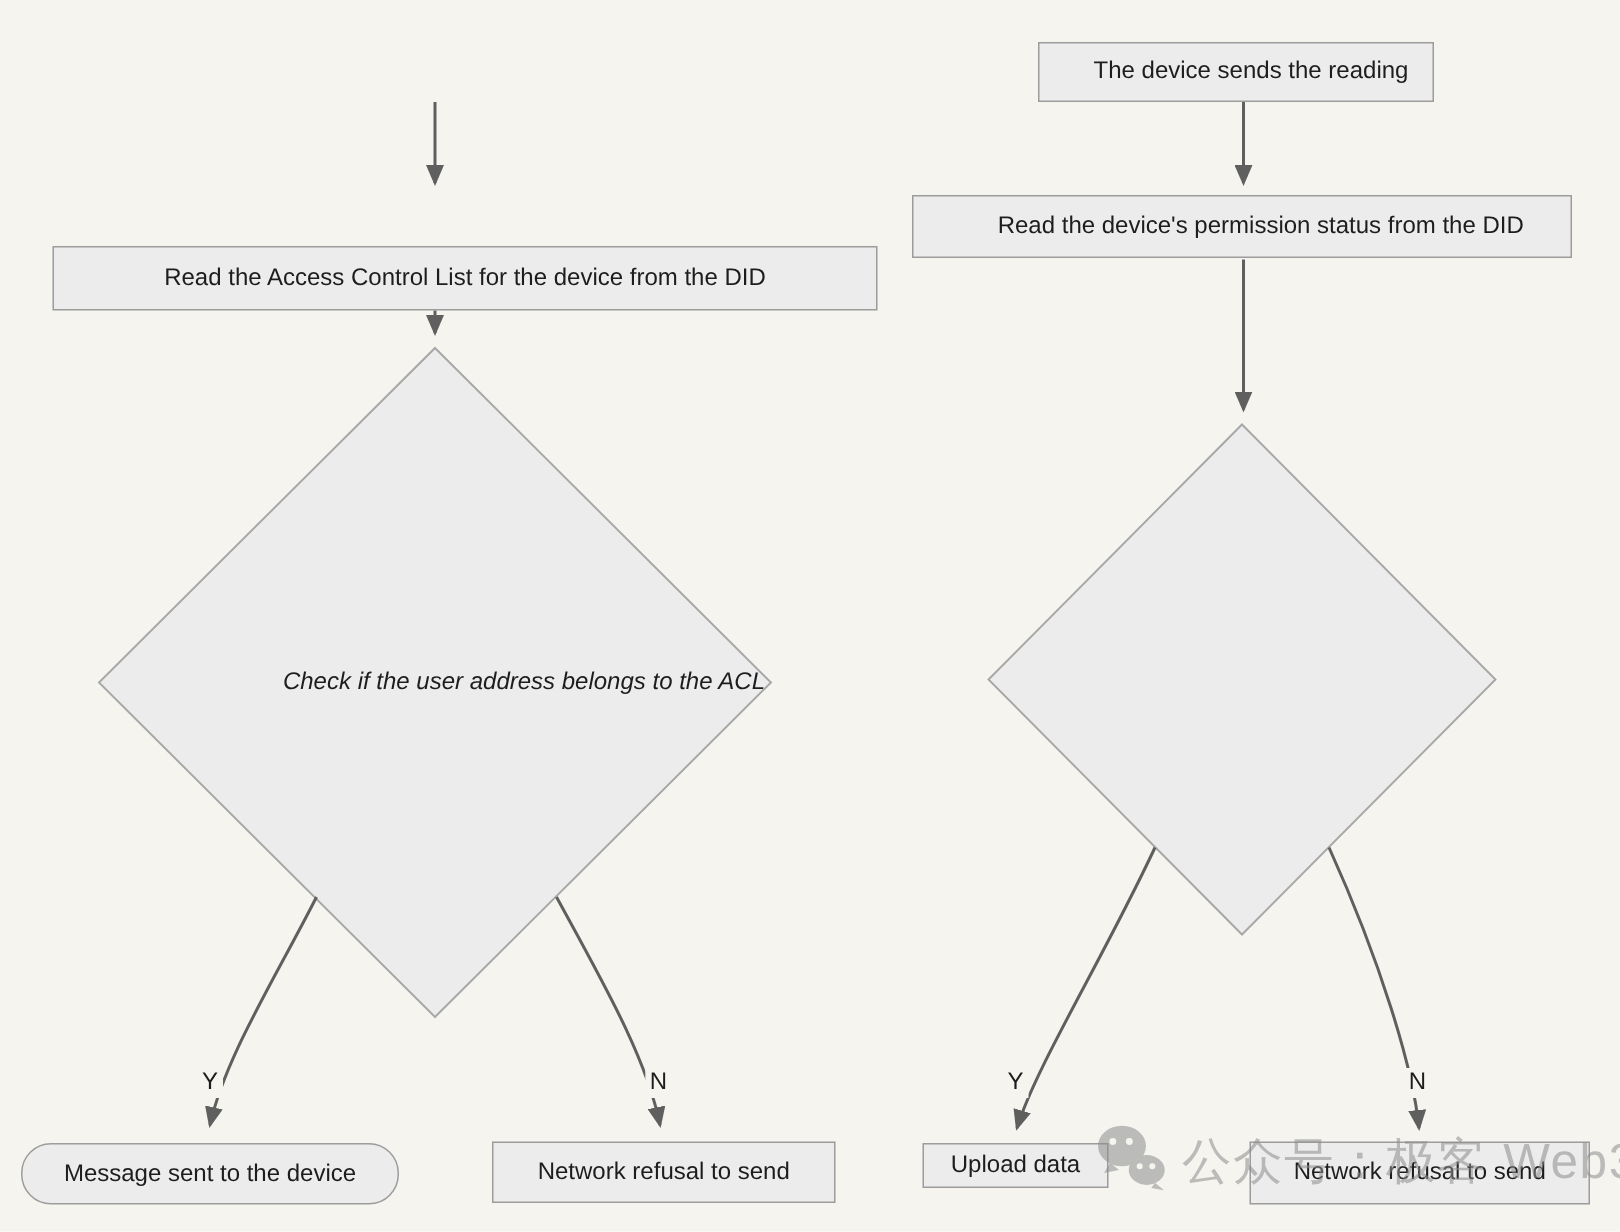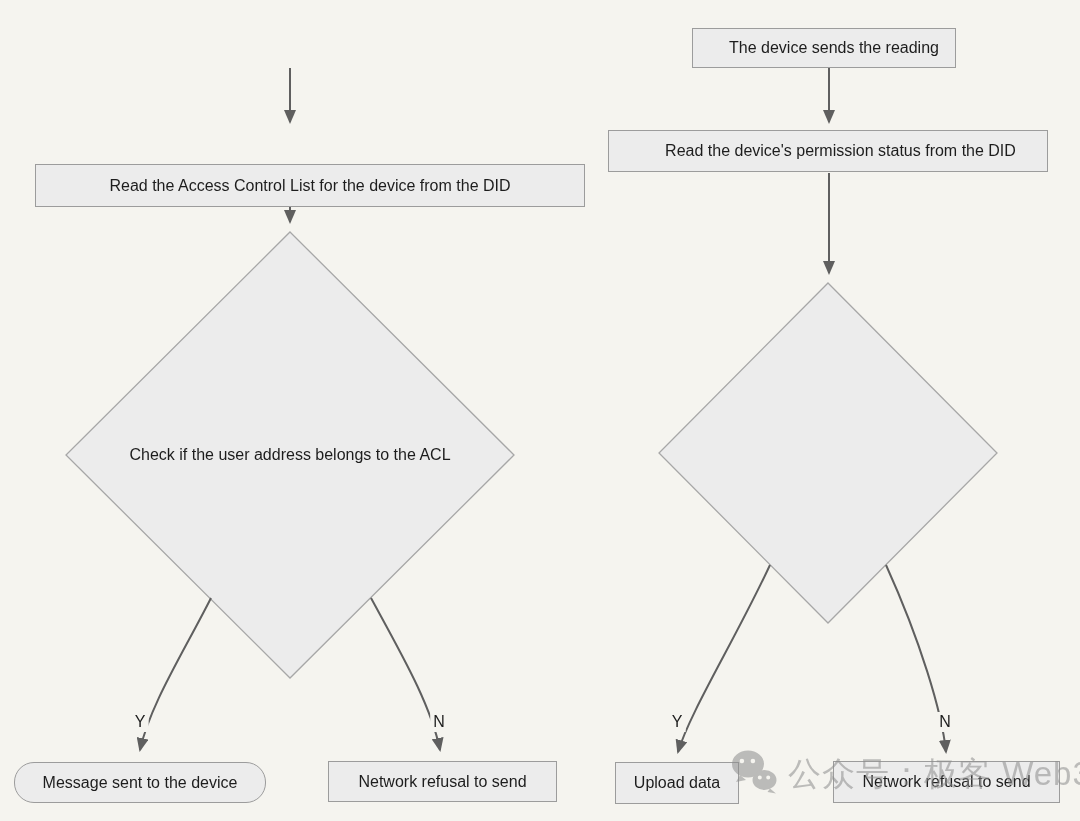--- a/index.html
+++ b/index.html
@@ -7,21 +7,21 @@
     position:relative;width:1080px;height:821px;background:#f5f4ef;
     overflow:hidden;font-family:"Liberation Sans",sans-serif;
   }
   .edge-layer{position:absolute;left:0;top:0;width:1080px;height:821px;}
   .node{
     position:absolute;background:#ececec;border:1px solid #9c9c9c;
     display:flex;align-items:center;justify-content:center;
     font-size:16px;color:#1d1d1d;box-sizing:border-box;white-space:nowrap;
   }
   .decision-label{
-    position:absolute;text-align:center;font-size:16px;color:#1d1d1d;white-space:nowrap;
+    position:absolute;text-align:right;font-size:16px;color:#1d1d1d;white-space:nowrap;font-style:italic;
   }
   .edge-label{
     position:absolute;transform:translate(-50%,-50%);
     background:#f5f4ef;padding:0 3px;font-size:16px;color:#1d1d1d;line-height:20px;
   }
   .watermark{
     position:absolute;left:728px;top:746px;display:flex;align-items:center;
     gap:8px;opacity:0.55;pointer-events:none;
   }
   .watermark-text{
@@ -69,21 +69,21 @@
 
   <div class="node" style="left:692px;top:28px;width:264px;height:40px;padding-left:20px;">The device sends the reading</div>
 
   <div class="node" style="left:608px;top:130px;width:440px;height:42px;padding-left:25px;">Read the device's permission status from the DID</div>
 
 
   <div class="edge-label" style="left:677px;top:722px;">Y</div>
 
   <div class="edge-label" style="left:945px;top:722px;">N</div>
 
-  <div class="node" style="left:615px;top:762px;width:124px;height:42px;">Upload data</div>
+  <div class="node" style="left:615px;top:762px;width:124px;height:30px;">Upload data</div>
 
   <div class="node" style="left:833px;top:761px;width:227px;height:42px;">Network refusal to send</div>
 
   <div class="watermark">
     <span style="display:inline-flex;">
       <svg width="52" height="54" viewBox="0 0 52 54" xmlns="http://www.w3.org/2000/svg">
 
         <path fill="#8d8d8d" fill-rule="evenodd" d="M4,17 a16,13.5 0 1 0 32,0 a16,13.5 0 1 0 -32,0
                  M11.6,14 a2.3,2.3 0 1 0 4.6,0 a2.3,2.3 0 1 0 -4.6,0
                  M22.6,14 a2.3,2.3 0 1 0 4.6,0 a2.3,2.3 0 1 0 -4.6,0"></path>

